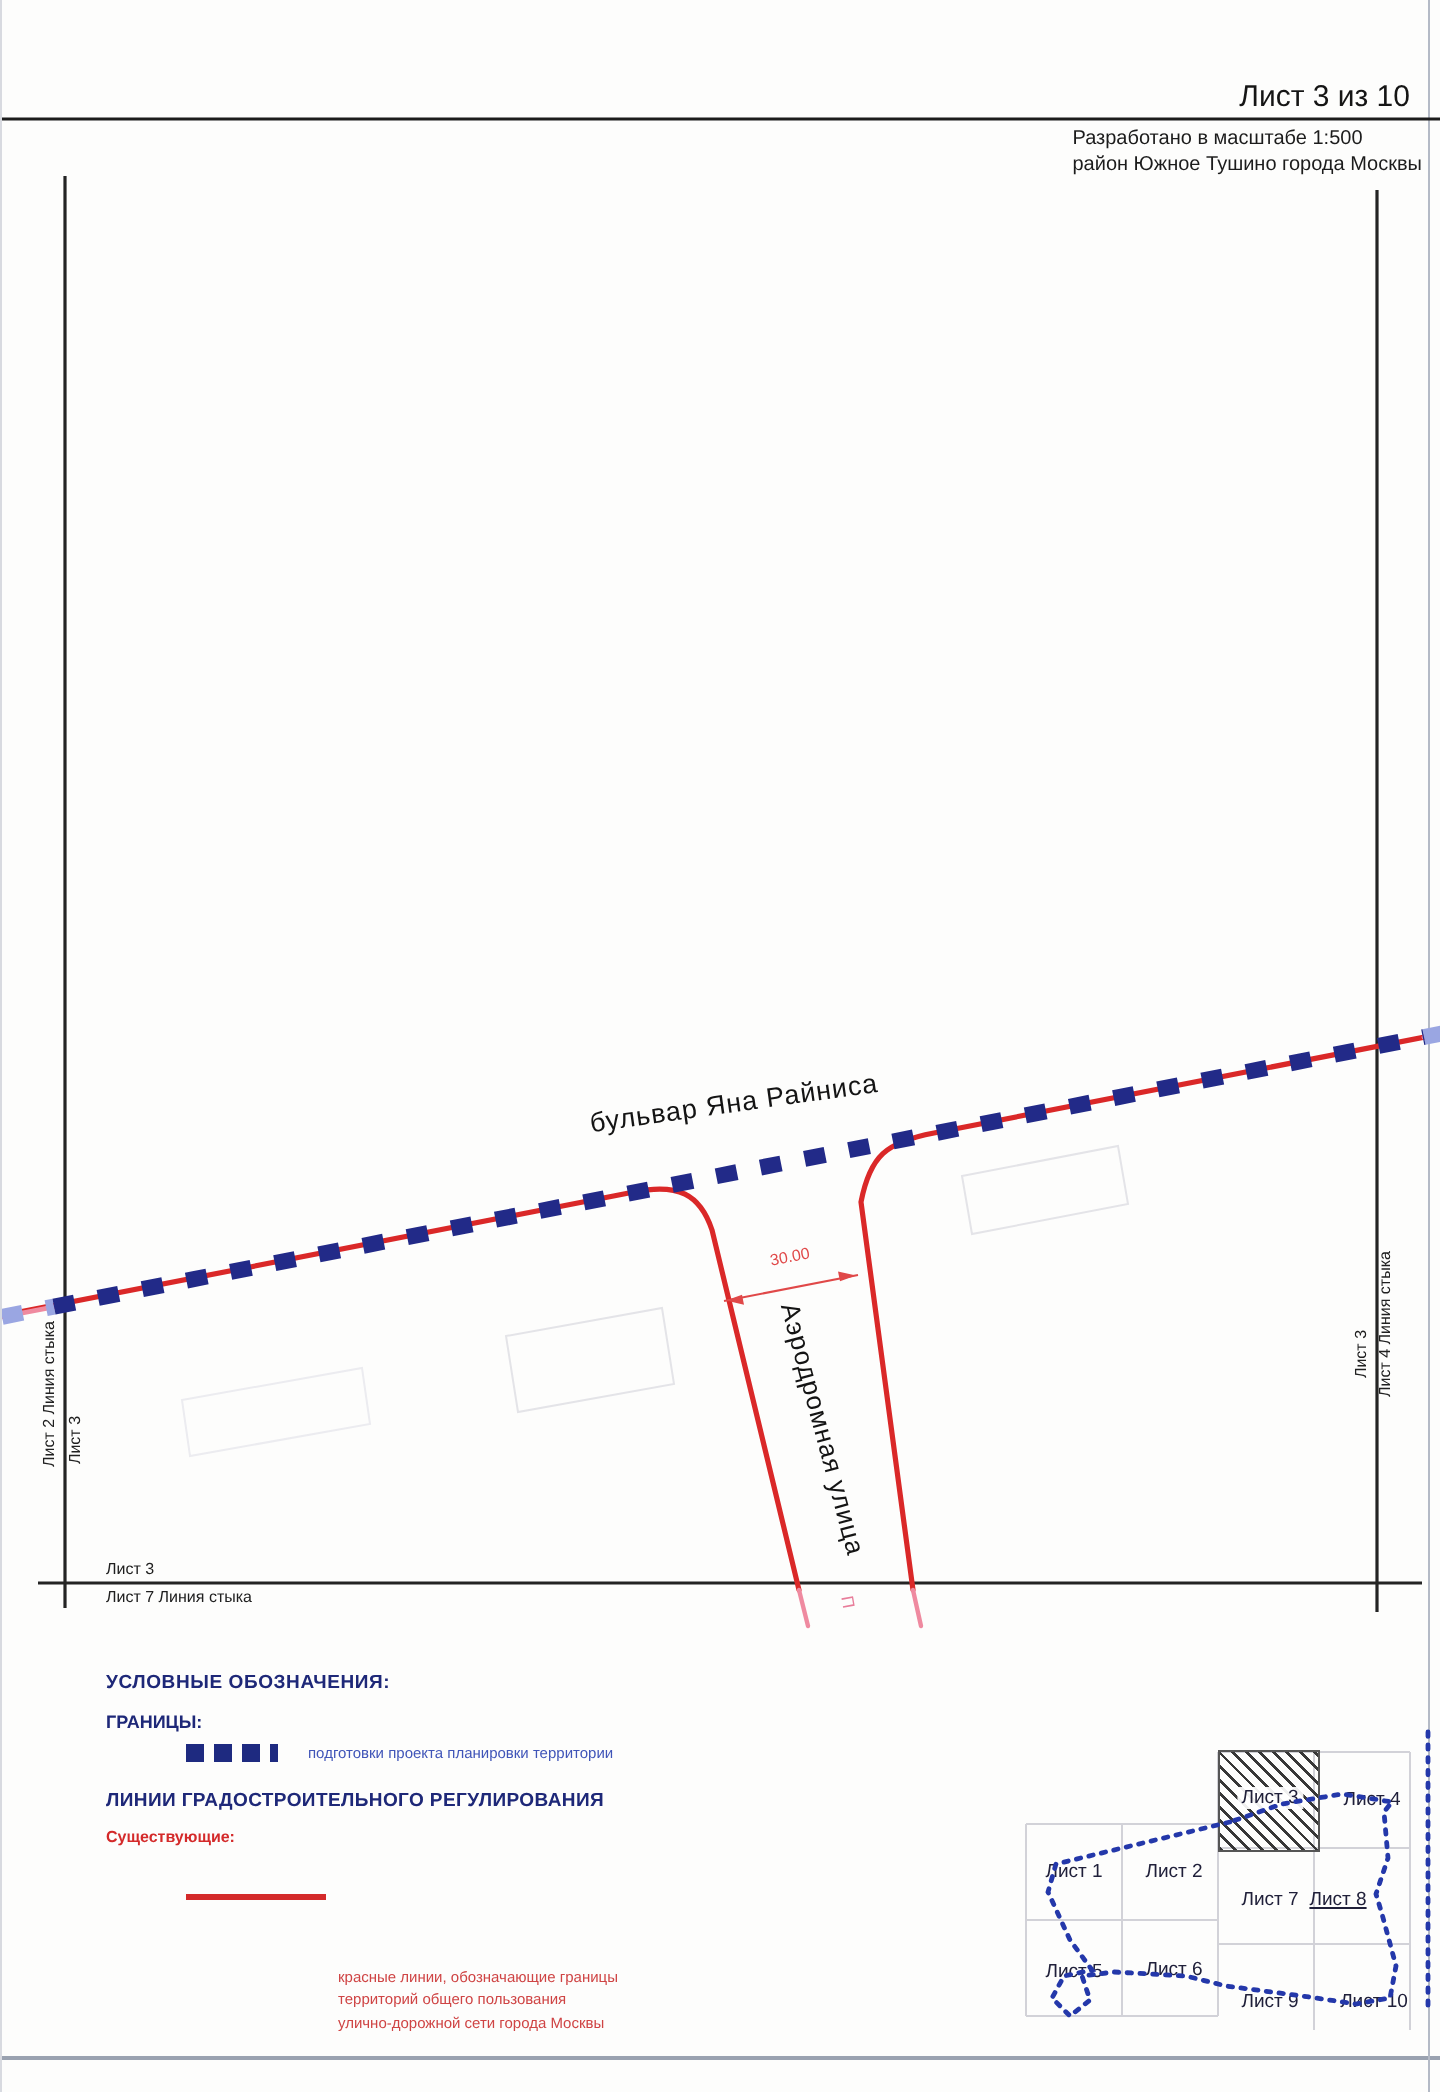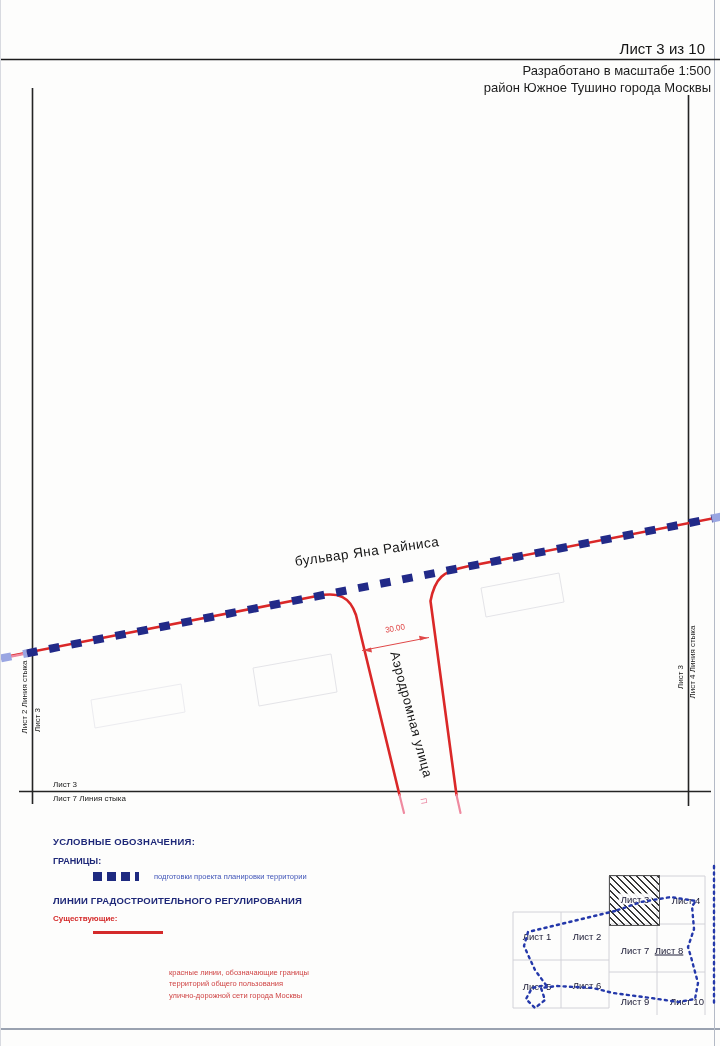--- a/index.html
+++ b/index.html
@@ -3,22 +3,22 @@
 <meta charset="utf-8">
 <style>
   html,body{margin:0;padding:0;background:#e9e9e9;}
   .page{position:relative;width:720px;height:1046px;background:#fdfdfc;overflow:hidden;
         font-family:"Liberation Sans", sans-serif;color:#1a1a1a;
         border-left:1px solid #d8dae0;border-right:1px solid #aab0bc;}
   .page-bottom-edge{position:absolute;left:0;right:0;top:1028px;height:2px;background:#9aa2b0;}
   .page-right-edge{position:absolute;top:0;bottom:0;left:713px;width:1px;background:#b4bac6;}
 
   .sheet-counter{position:absolute;top:40px;right:16px;font-size:15px;color:#151515;}
-  .header-note{position:absolute;top:63px;right:10px;font-size:13px;line-height:1.3;
-               text-align:right;color:#1c1c1c;}
+  .header-note{position:absolute;top:63px;right:10px;font-size:10px;line-height:1.3;
+               color:#1c1c1c;}
 
   .map-title{position:absolute;left:51px;top:91px;font-size:17.5px;font-weight:bold;
              line-height:1.3;color:#10103c;}
 
   svg.layer{position:absolute;left:0;top:0;}
   #svg-lines{z-index:2;}
   .labels{z-index:3;}
   #svg-boundary{z-index:4;}
 
   .street-label{position:absolute;font-size:13.5px;color:#141414;text-align:center;letter-spacing:.5px;}
@@ -34,21 +34,21 @@
 
   .legend{position:absolute;left:52px;top:836px;width:330px;z-index:3;}
   .legend-title{font-size:9.5px;font-weight:bold;color:#1e2878;margin-bottom:9px;letter-spacing:.3px;}
   .legend-sub{font-size:9px;font-weight:bold;color:#1e2878;margin-bottom:4px;}
   .legend-row{display:flex;align-items:flex-start;margin-bottom:4px;padding-left:40px;}
   .dash-symbol{display:flex;align-items:center;height:10px;margin-top:1px;}
   .dash-symbol i{display:block;width:9px;height:9px;background:#1e2a80;margin-right:5px;}
   .dash-symbol i.thin{width:4px;margin-right:0;}
   .legend-item-text{font-size:7.5px;color:#4055b8;margin-left:15px;margin-top:2px;}
   .legend-h2{font-size:9.5px;font-weight:bold;color:#1e2878;margin:14px 0 8px 0;letter-spacing:.2px;}
-  .existing{font-size:8px;font-weight:bold;color:#d42a2a;margin-bottom:4px;}
+  .existing{font-size:8px;font-weight:bold;color:#d42a2a;margin-bottom:20px;}
   .redline-symbol{width:70px;height:3px;background:#d42a2a;margin-top:4px;flex:none;}
   .red-desc{font-size:7.5px;color:#cf4444;line-height:1.5;margin-left:6px;margin-top:40px;}
   .hatch-cell{position:absolute;left:609px;top:876px;width:49px;height:49px;z-index:2;
       background:repeating-linear-gradient(45deg, rgba(45,45,45,.95) 0 1.4px, rgba(255,255,255,0) 1.4px 4.8px);
       outline:1px solid #555;}
   .sheet-cell{position:absolute;z-index:3;font-size:9.5px;color:#20203a;white-space:nowrap;
               transform:translate(-50%,-50%);}
   .sheet-cell.on-hatch{background:rgba(255,255,255,.92);padding:0 2px;}
 </style>
 </head>

